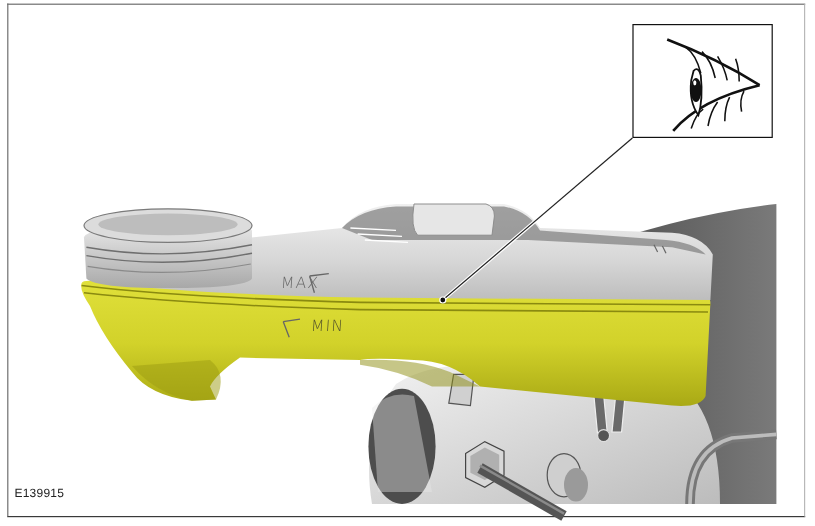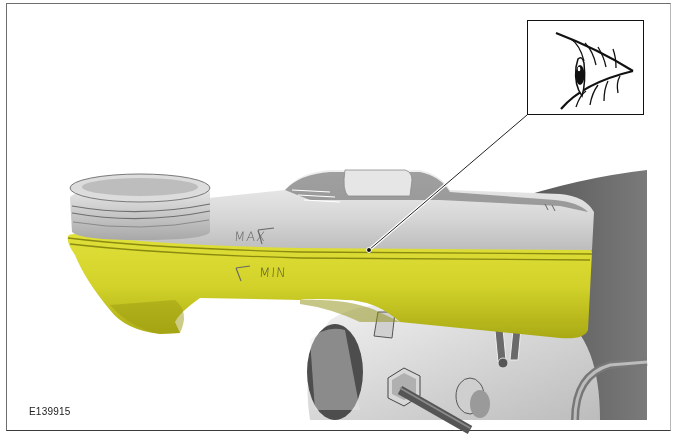--- a/index.html
+++ b/index.html
@@ -1,19 +1,19 @@
 <!DOCTYPE html>
 <html><head>
 <meta charset="utf-8">
 <style>
   html, body { margin: 0; padding: 0; background: #ffffff; }
   body { width: 679px; height: 438px; position: relative; overflow: hidden; font-family: "Liberation Sans", sans-serif; }
   .frame { position: absolute; left: 6px; top: 3px; width: 665px; height: 428px; border-left: 1px solid #6e6e6e; border-top: 1px solid #6e6e6e; border-bottom: 1.5px solid #3a3a3a; border-right: 1px solid #b8b8b8; box-sizing: border-box; }
   .illustration { position: absolute; left: 0; top: 0; width: 679px; height: 438px; }
-  .figure-id { position: absolute; left: 29px; top: 406px; font-size: 10px; color: #222; letter-spacing: 0.2px; }
+  .figure-id { position: absolute; left: 12px; top: 406px; font-size: 10px; color: #222; letter-spacing: 0.2px; }
   .mark { position: absolute; font-size: 13px; color: #555; letter-spacing: 1px; font-family: "DejaVu Sans", sans-serif; font-weight: 300; transform: skewX(-4deg); }
   .mark-max { left: 234px; top: 229px; color: #6a6a6a; }
   .mark-min { left: 259px; top: 265px; color: #5a5a2a; }
   .inset { position: absolute; left: 527px; top: 20px; width: 117px; height: 95px; border: 1.3px solid #111; background: #fff; box-sizing: border-box; }
 </style>
 </head>
 <body>
 
 <div class="frame"></div>
 

